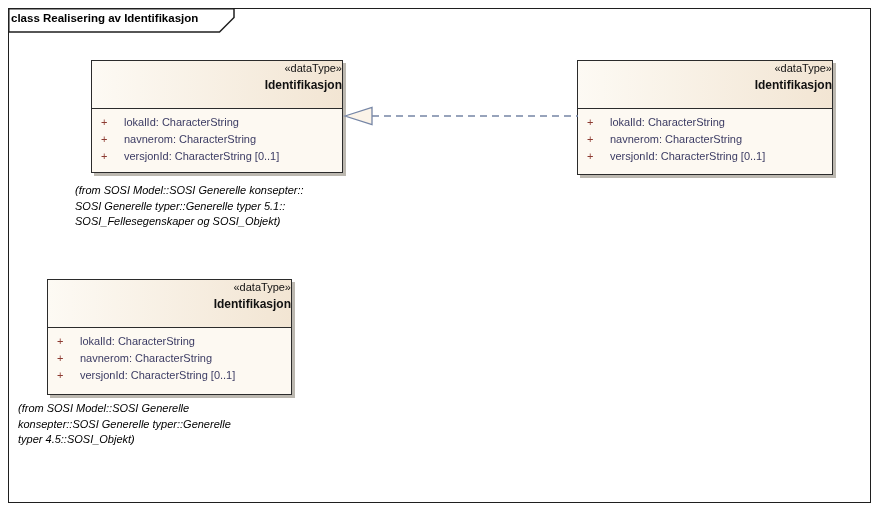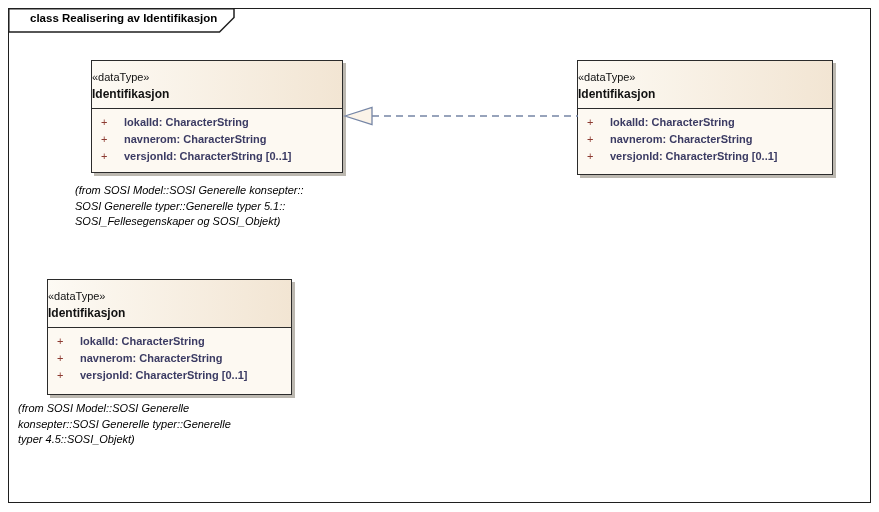--- a/index.html
+++ b/index.html
@@ -14,38 +14,38 @@
     position:absolute;
     left:8px;top:8px;width:863px;height:495px;
     border:1.5px solid #1f1f1f;
     box-sizing:border-box;
     background:#ffffff;
   }
   .tab-svg{
     position:absolute;left:8px;top:8px;
   }
   .tab-title{
-    position:absolute;left:30px;top:12px;
+    position:absolute;left:11px;top:12px;
     font-size:11.5px;font-weight:bold;color:#000000;
     white-space:nowrap;
   }
   .class-box{
     position:absolute;
     box-sizing:border-box;
     border:1.4px solid #2b2b2b;
     background:#fdf9f2;
     box-shadow:3px 3px 0 #bcb8b0;
   }
   .box-header{
     box-sizing:border-box;
     height:48px;
     border-bottom:1.4px solid #2b2b2b;
     background:linear-gradient(to right,#fdfaf4,#f2e5d3);
-    text-align:left;
-    padding-top:9px;
+    text-align:right;
+    padding-top:0;
   }
   .stereotype{
     font-size:11px;color:#111111;line-height:15px;
   }
   .class-name{
     font-size:12px;font-weight:bold;color:#111111;line-height:18px;
   }
   .box-attrs{
     padding-top:5px;
   }
@@ -54,21 +54,20 @@
   }
   .vis{
     display:inline-block;
     width:23px;
     padding-left:9px;
     box-sizing:content-box;
     color:#8d3b32;
   }
   .attr-text{
     color:#3b3b63;
-    font-weight:bold;
   }
   .note{
     position:absolute;
     font-size:11px;
     font-style:italic;
     color:#000000;
     line-height:15.5px;
     white-space:pre-line;
   }
   .connector-svg{

